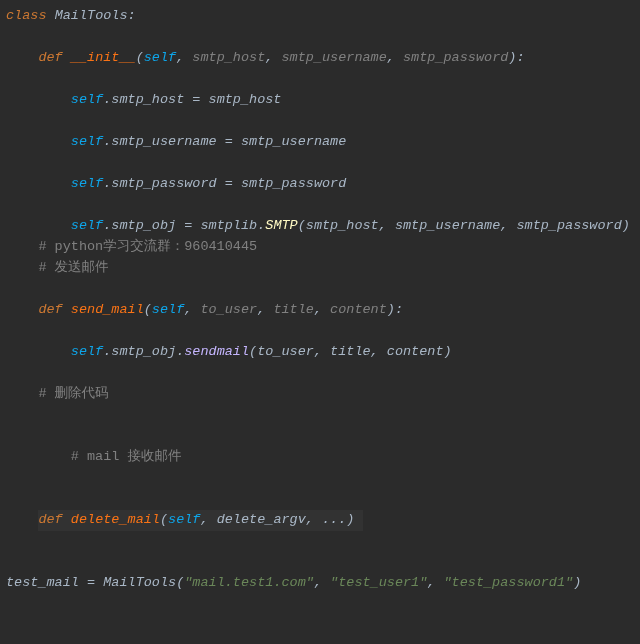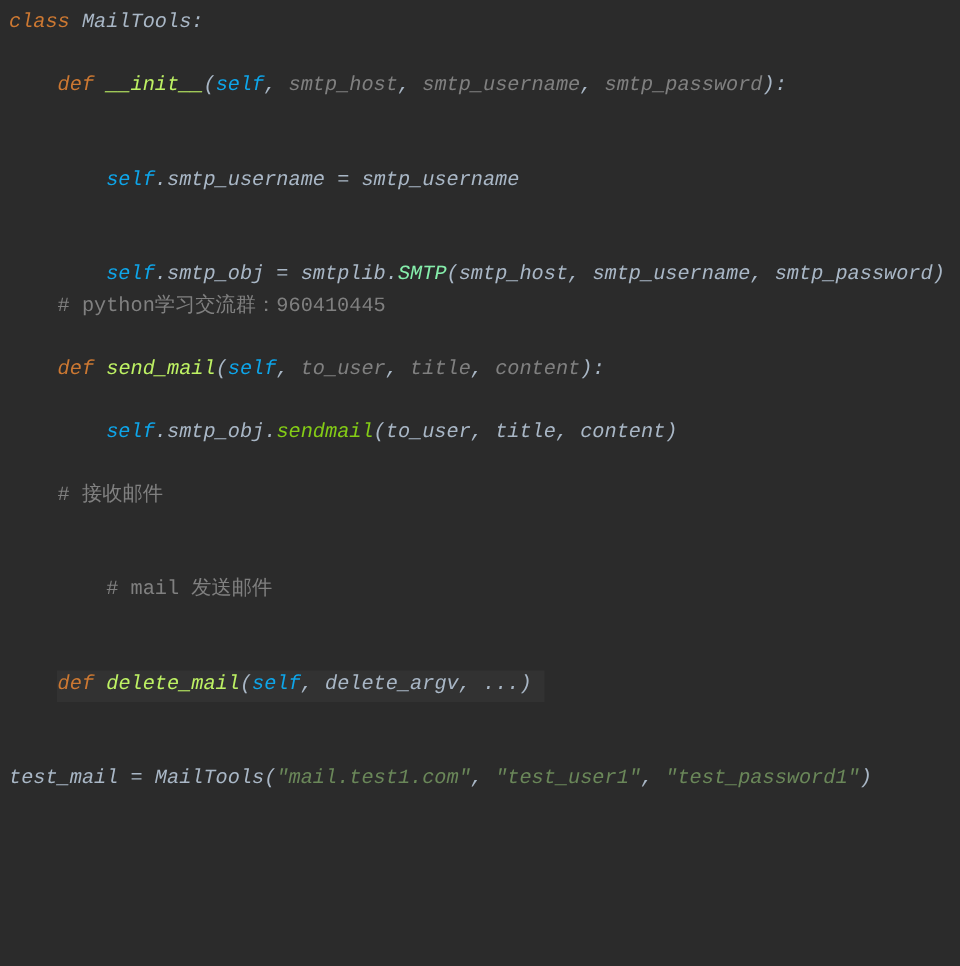--- a/index.html
+++ b/index.html
@@ -12,26 +12,26 @@
     line-height: 1.55;
     width: 640px;
     font-style: italic;
   }
   .code-line {
     white-space: pre;
     min-height: 21px;
   }
   .kw { color: #cc7832; text-align: right; }          
   .cls { color: #a9b7c6; }         
-  .fn { color: #bef264; }          
+  .fn { color: #f97316; }          
   .self { color: #0ea5e9; }        
   .param { color: #808080; }        
   .op { color: #a9b7c6; }          
-  .call { color: #84cc16; }        
-  .libclass { color: #86efac; }    
+  .call { color: #c4b5fd; }        
+  .libclass { color: #fef9c3; }    
   .str { color: #6a8759; }         
   .cmt { color: #808080; font-style: normal; margin-top: 41px; }  
   .plain { color: #a9b7c6; }
   .highlight {
     background: #323232;
     display: inline-block;
     font-family: Liberation Mono, monospace;
   }
   .blank { height: 21px; }
 </style>
@@ -41,53 +41,56 @@
 <div>
 
 <div class="code-line"><span class="kw">class</span><span class="op"> </span><span class="cls">MailTools</span><span class="op">:</span></div>
 
 <div class="code-line blank"></div>
 
 <div class="code-line">    <span class="kw">def</span><span class="op"> </span><span class="fn">__init__</span><span class="op">(</span><span class="self">self</span><span class="op">, </span><span class="param">smtp_host</span><span class="op">, </span><span class="param">smtp_username</span><span class="op">, </span><span class="param">smtp_password</span><span class="op">):</span></div>
 
 <div class="code-line blank"></div>
 
+<div class="code-line">        <span class="self">self</span><span class="op">.</span><span class="plain">smtp_host</span><span class="op"> = </span><span class="plain">smtp_host</span></div>
 
 <div class="code-line blank"></div>
 
 <div class="code-line">        <span class="self">self</span><span class="op">.</span><span class="plain">smtp_username</span><span class="op"> = </span><span class="plain">smtp_username</span></div>
 
 <div class="code-line blank"></div>
 
+<div class="code-line">        <span class="self">self</span><span class="op">.</span><span class="plain">smtp_password</span><span class="op"> = </span><span class="plain">smtp_password</span></div>
 
 <div class="code-line blank"></div>
 
 <div class="code-line">        <span class="self">self</span><span class="op">.</span><span class="plain">smtp_obj</span><span class="op"> = </span><span class="plain">smtplib</span><span class="op">.</span><span class="libclass">SMTP</span><span class="op">(</span><span class="plain">smtp_host</span><span class="op">, </span><span class="plain">smtp_username</span><span class="op">, </span><span class="plain">smtp_password</span><span class="op">)</span></div>
 
 <div class="code-line">    <span class="cmt"># python学习交流群：960410445</span></div>
 
+<div class="code-line">    <span class="cmt"># 发送邮件</span></div>
 
 <div class="code-line blank"></div>
 
 <div class="code-line">    <span class="kw">def</span><span class="op"> </span><span class="fn">send_mail</span><span class="op">(</span><span class="self">self</span><span class="op">, </span><span class="param">to_user</span><span class="op">, </span><span class="param">title</span><span class="op">, </span><span class="param">content</span><span class="op">):</span></div>
 
 <div class="code-line blank"></div>
 
 <div class="code-line">        <span class="self">self</span><span class="op">.</span><span class="plain">smtp_obj</span><span class="op">.</span><span class="call">sendmail</span><span class="op">(</span><span class="plain">to_user</span><span class="op">, </span><span class="plain">title</span><span class="op">, </span><span class="plain">content</span><span class="op">)</span></div>
 
 <div class="code-line blank"></div>
 
-<div class="code-line">    <span class="cmt"># 接收邮件</span></div>
+<div class="code-line">    <span class="cmt"># 删除代码</span></div>
 
 <div class="code-line blank"></div>
 
 
 <div class="code-line blank"></div>
 
-<div class="code-line">        <span class="cmt"># mail 发送邮件</span></div>
+<div class="code-line">        <span class="cmt"># mail 接收邮件</span></div>
 
 <div class="code-line blank"></div>
 
 
 <div class="code-line blank"></div>
 
 <div class="code-line">    <span class="highlight"><span class="kw">def</span><span class="op"> </span><span class="fn">delete_mail</span><span class="op">(</span><span class="self">self</span><span class="op">, </span><span class="plain">delete_argv</span><span class="op">, </span><span class="plain">...</span><span class="op">) </span></span></div>
 
 <div class="code-line blank"></div>
 

